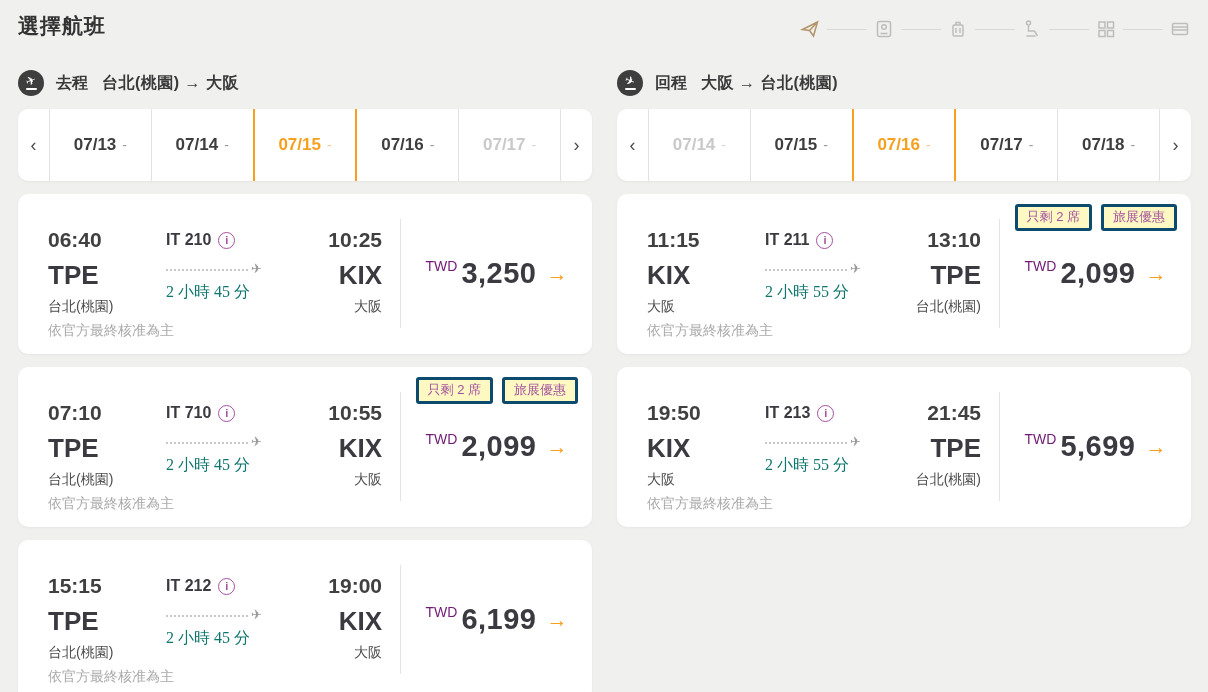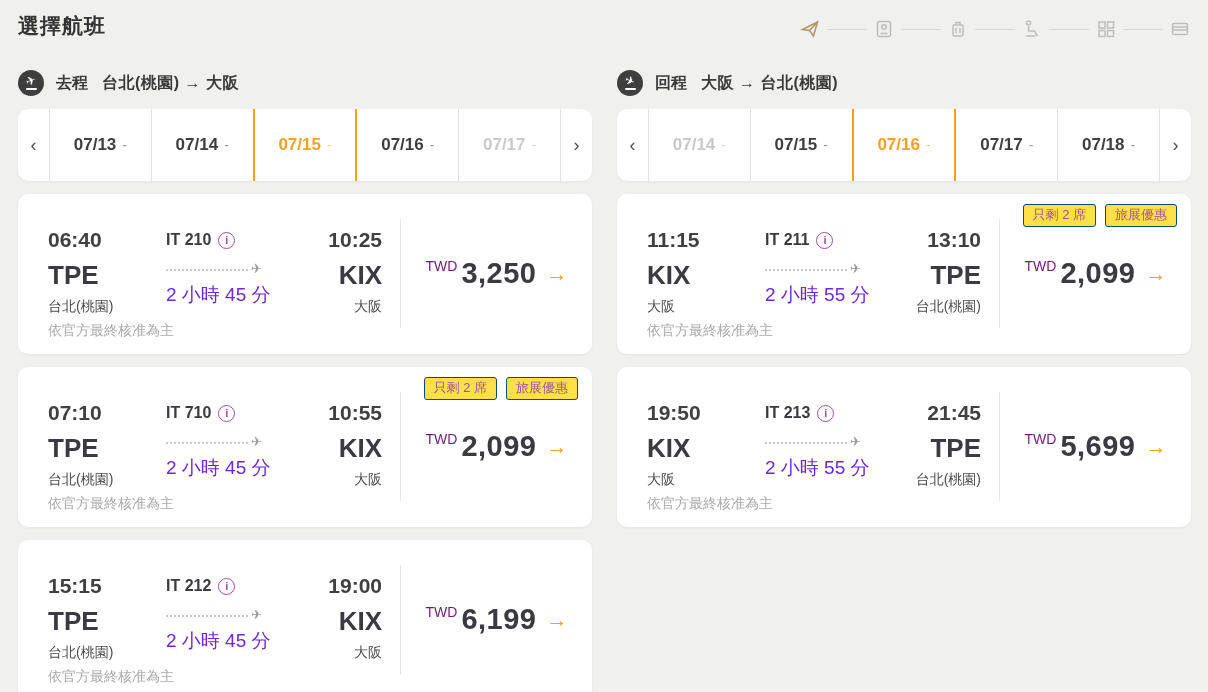--- a/index.html
+++ b/index.html
@@ -74,35 +74,35 @@
   .fno-row { display:flex; align-items:center; margin-bottom:12px; }
   .fno { font-size:16px; font-weight:bold; color:#3a3a40; }
   .info-ic {
     width:17px; height:17px; border:1.5px solid #a3519e; border-radius:50%;
     display:inline-flex; align-items:center; justify-content:center;
     color:#a3519e; font-size:11px; font-weight:bold; margin-left:7px; cursor:pointer;
   }
   .route-line { display:flex; align-items:flex-end; width:96px; margin-bottom:6px; }
   .route-line .dots { flex:1; border-bottom:2px dotted #c8c8c8; margin-bottom:5px; }
   .route-line .plane { color:#9a9a9a; font-size:13px; margin-left:3px; }
-  .dur { font-size:19px; color:#6d28d9; }
+  .dur { font-size:16px; color:#0f766e;font-family:Liberation Serif, serif; }
   .arr { flex:1; text-align:right; }
   .note { position:absolute; left:30px; bottom:14px; font-size:14px; color:#a9a9a9; }
 
   .price-area {
     flex:1; display:flex; align-items:center; justify-content:center;
     border-left:1px solid #e4e4e4; margin:25px 0 26px;
   }
   .cur { font-size:14px; font-weight:normal; color:#701a75; align-self:center; margin-bottom:16px; margin-right:4px; }
   .amt { font-size:29px; font-weight:bold; color:#3a3a40; letter-spacing:0.5px; }
   .go { font-size:21px; font-weight:bold; color:#f6a01e; margin-left:10px; }
 
   .badges { position:absolute; top:10px; right:14px; display:flex; gap:9px; }
   .badge {
-    border:1px solid #0c4a6e; color:#a3519e; background:#fde047;
+    border:3px solid #0c4a6e; color:#a3519e; background:#fef9c3;
     font-size:13px; padding:2px 9px 3px; border-radius:3px; line-height:16px;
   }
 </style>
 </head>
 <body>
 
 <div class="page">
 
   <div class="topbar">
     <h1>選擇航班</h1>

